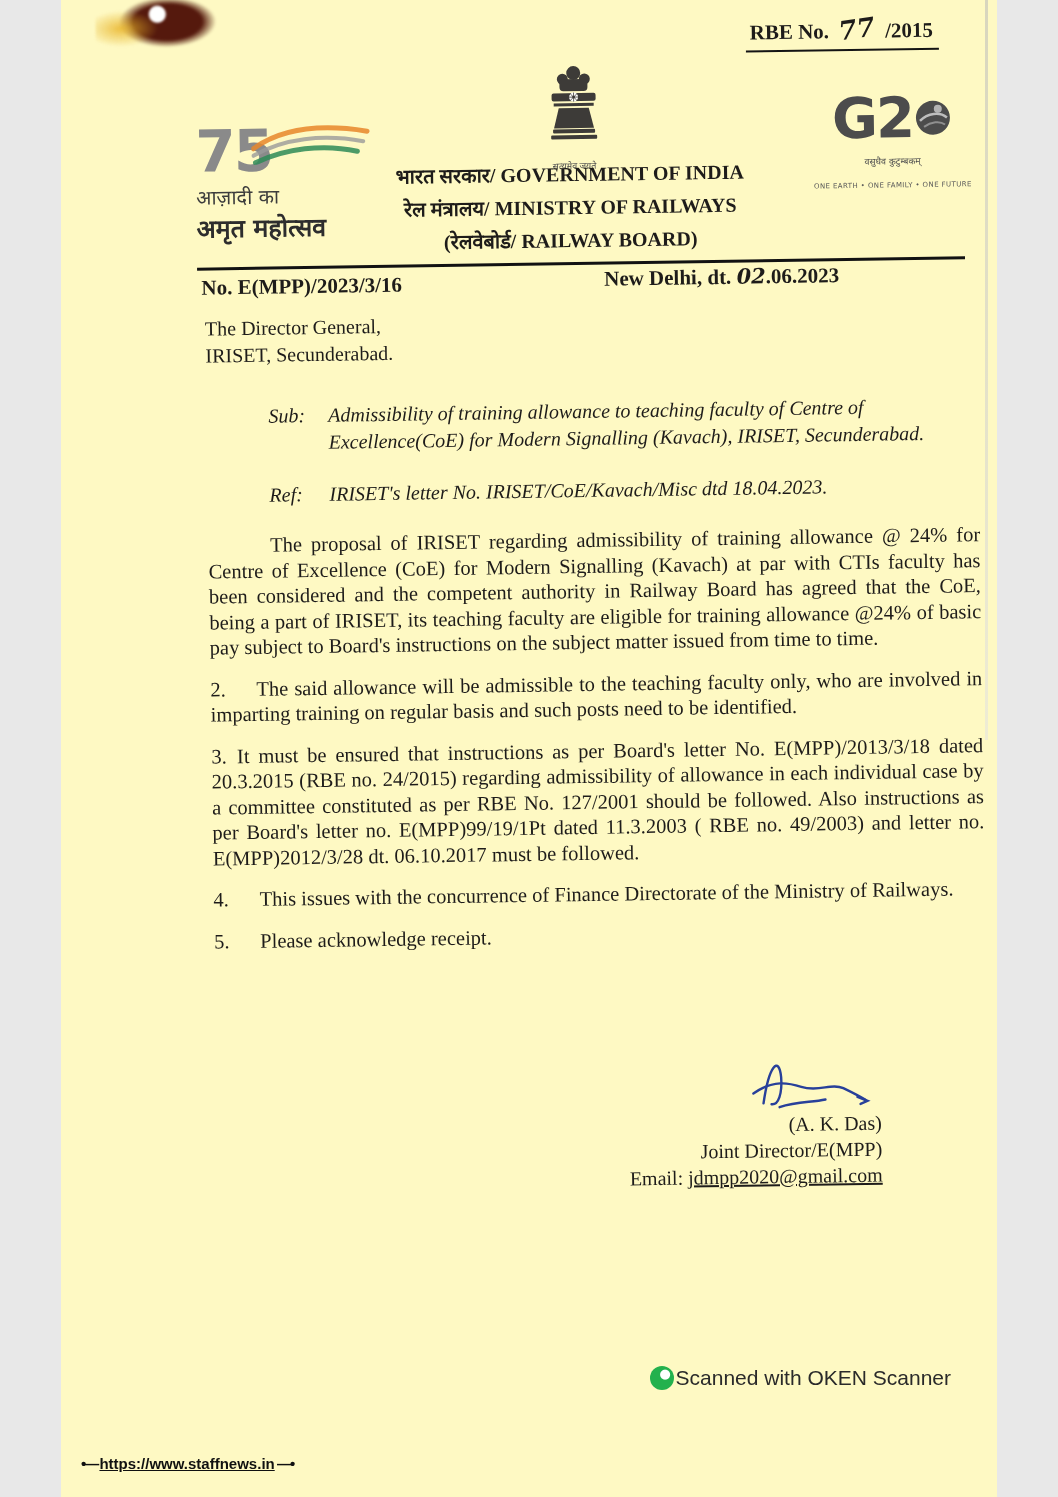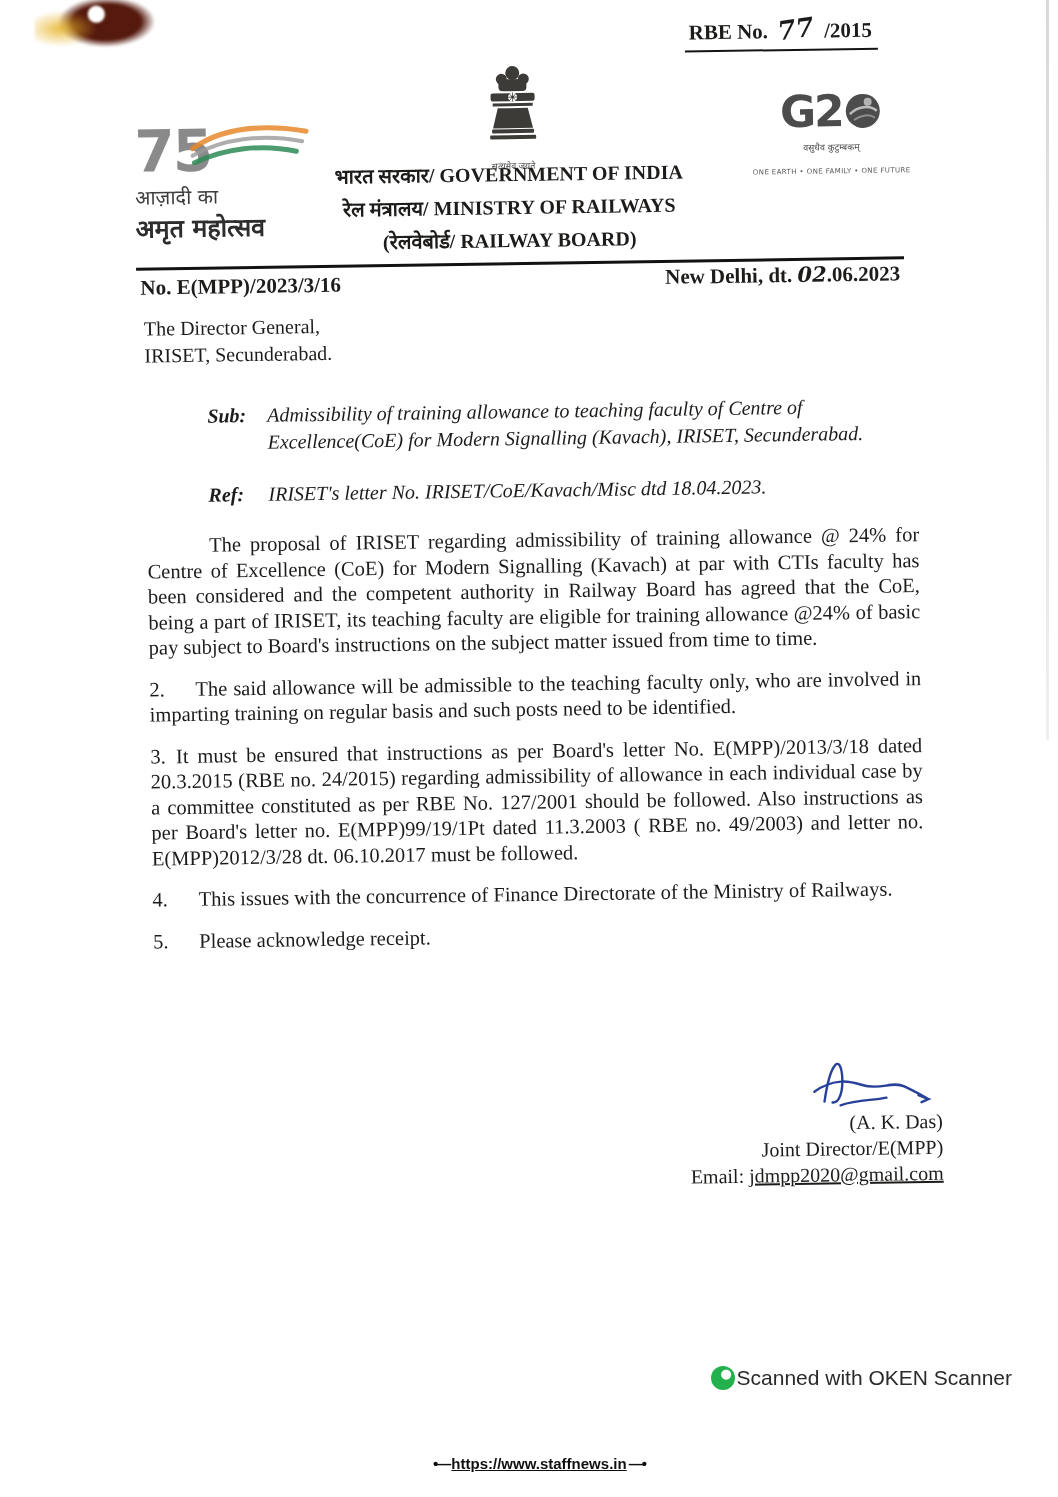--- a/index.html
+++ b/index.html
@@ -1,18 +1,18 @@
 <!DOCTYPE html>
 <html><head>
 <meta charset="utf-8">
 <style>
   html,body { margin:0; padding:0; background:#e8e8e8; }
   .page {
-    position:relative; width:1058px; height:1497px; margin:0 auto;
-    background:#ffffff; overflow:hidden; color:#1e1c1a;
+    position:relative; width:936px; height:1497px; margin:0 auto;
+    background:#fef9c3; overflow:hidden; color:#1e1c1a;
     font-family:"Liberation Serif", serif;
   }
   .tilt { position:absolute; inset:0; transform:rotate(-0.85deg); transform-origin:520px 260px; }
 
   
   .blob {
     position:absolute; left:38px; top:-12px; width:160px; height:74px;
     filter:blur(1.2px);
     background:
       radial-gradient(circle at 62px 20px, #ffffff 0 8px, rgba(255,255,255,0) 9px),
@@ -35,51 +35,51 @@
   .azadi .swoosh { position:absolute; left:58px; top:128px; }
   .azadi .l1 { font-size:20px; color:#3c3c3c; margin-top:4px; font-family:"DejaVu Sans", sans-serif; }
   .azadi .l2 { font-size:25px; font-weight:bold; color:#2d2d2d; font-family:"DejaVu Sans", sans-serif; }
 
   .emblem { position:absolute; left:480px; top:62px; width:70px; text-align:center; }
   .emblem .motto { font-size:9px; color:#4a4a4a; margin-top:1px; }
 
   .g20 { position:absolute; left:748px; top:90px; width:170px; text-align:center;
     font-family:"DejaVu Sans", sans-serif; }
   .g20 .mark { display:flex; align-items:center; justify-content:center; gap:1px; }
-  .g20 .word { font-size:44px; font-weight:bold; color:#4c4c4c; letter-spacing:-2px; }
+  .g20 .word { font-size:56px; font-weight:bold; color:#4c4c4c; letter-spacing:-2px; }
   .g20 .hi { font-size:9px; color:#4f4f4f; margin-top:4px; }
   .g20 .en { font-size:7px; color:#5a5a5a; letter-spacing:.4px; margin-top:14px; }
 
   .org { position:absolute; left:250px; top:158px; width:520px; text-align:center;
     font-weight:bold; font-size:20px; line-height:33px; }
 
   .rule { position:absolute; left:136px; top:262px; width:768px; border-top:3px solid #121212; }
 
   .fileno { position:absolute; left:140px; top:270px; font-weight:bold; font-size:21px; }
   .dateline { position:absolute; right:158px; top:266px; font-weight:bold; font-size:21px; }
   .dateline .hand { font-style:italic; font-family:"DejaVu Serif", serif; }
 
   .addressee { position:absolute; left:143px; top:310px; font-size:20px; line-height:27px; }
 
   .sub, .ref { position:absolute; left:205px; width:690px; display:flex; font-style:italic; font-size:20px; line-height:27px; }
   .sub { top:398px; } .ref { top:477px; }
-  .sub .lbl, .ref .lbl { width:60px; flex:0 0 60px;font-weight:bold; }
+  .sub .lbl, .ref .lbl { width:60px; flex:0 0 60px; }
   .sub .txt, .ref .txt { width:620px; }
 
   .body { position:absolute; left:143px; top:528px; width:772px;
     font-size:20.5px; line-height:25.5px; text-align:justify; }
   .body p { margin:0 0 16px 0; }
   .body p.indent { text-indent:62px; }
 
   .sig { position:absolute; right:128px; top:1052px; width:330px; text-align:right;
     font-size:20px; line-height:26px; }
   .sig svg { display:block; margin:0 6px 2px auto; }
   .sig .email a, .sig .email .lnk { color:#1e1c1a; text-decoration:underline; cursor:pointer; }
 
-  .src { position:absolute; left:0; right:0; top:1455px; text-align:center;
+  .src { position:absolute; left:0; right:0; top:1455px; text-align:left;
     font-family:"Liberation Sans", sans-serif; font-size:15px; font-weight:bold; color:#101010;margin-left:20px; }
   .src .lnk { text-decoration:underline; cursor:pointer; }
   .src .mark { letter-spacing:-2px; }
 
   .oken { position:absolute; right:46px; top:1366px; display:flex; align-items:center; gap:2px;
     font-family:"Liberation Sans", sans-serif; font-size:21px; color:#2a2a2a; }
   .oken .dot { width:24px; height:24px; border-radius:50%;
     background:radial-gradient(circle at 63% 36%, #ffffff 0 4.5px, rgba(255,255,255,0) 5.5px), #23b14d; }
 </style>
 </head>

